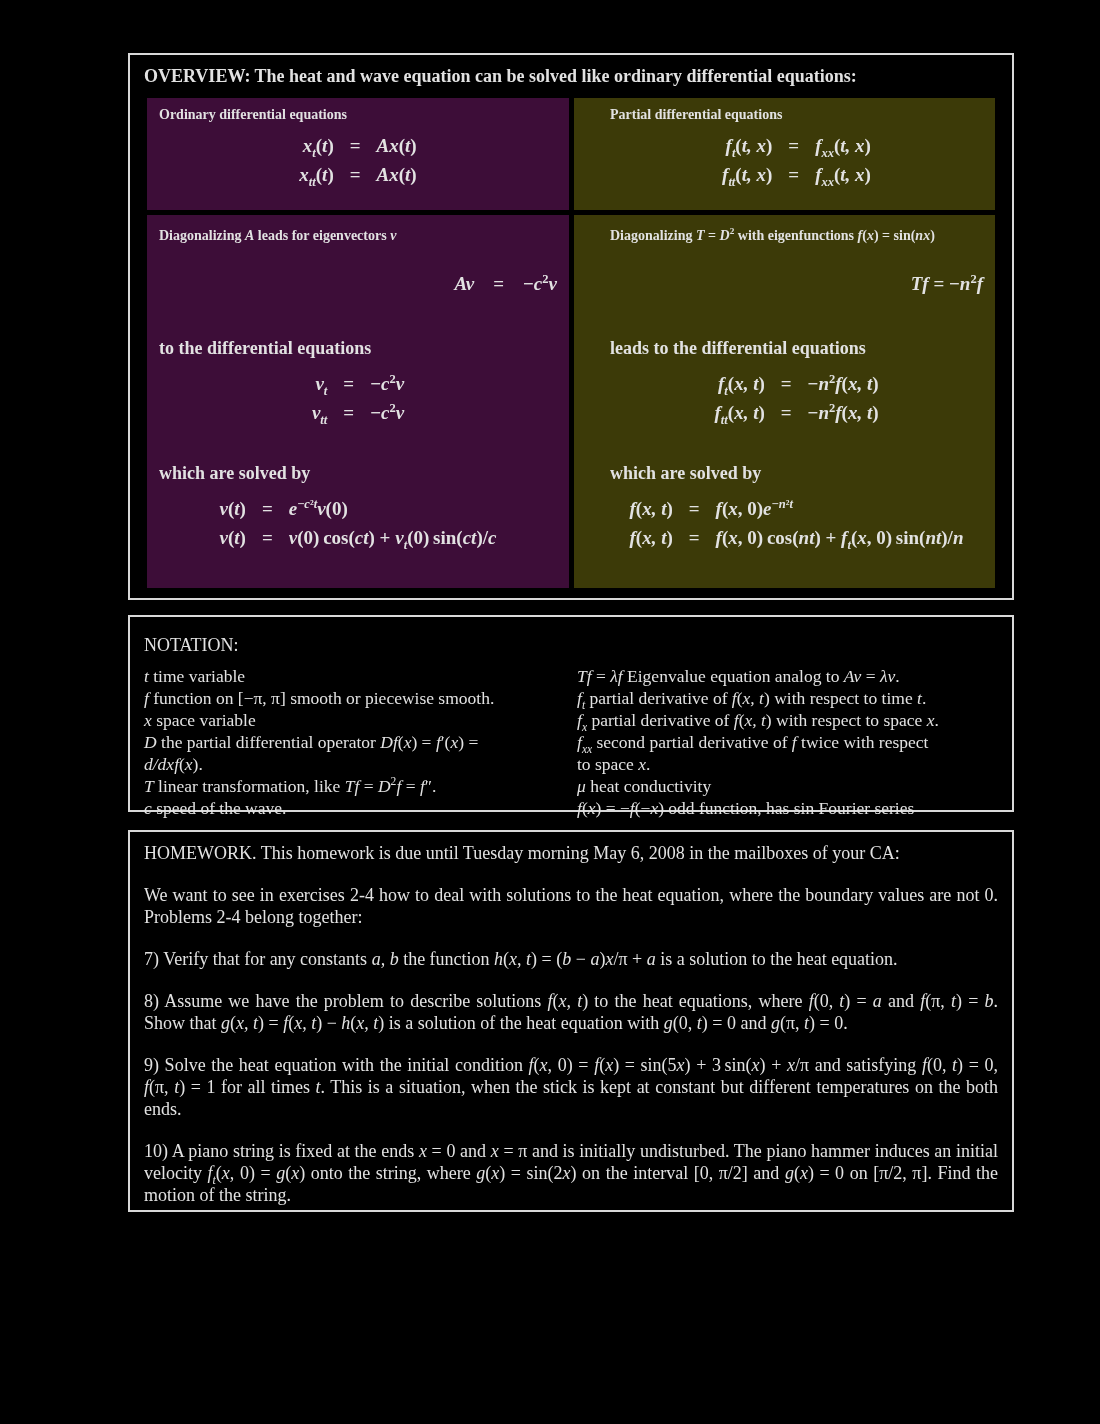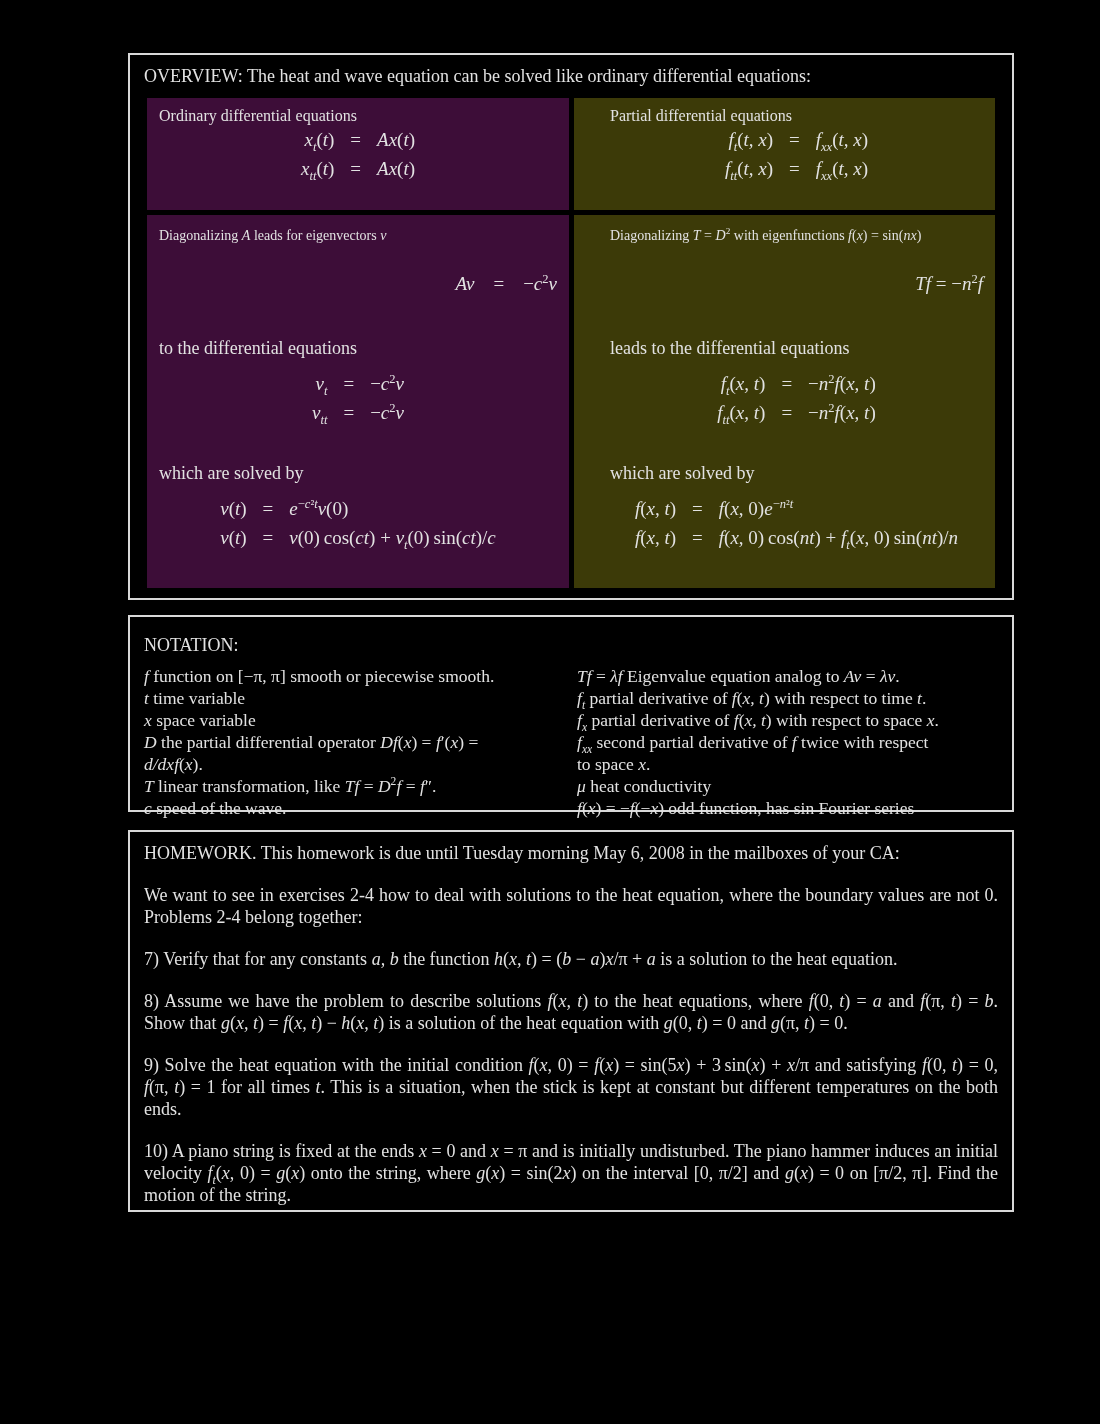--- a/index.html
+++ b/index.html
@@ -6,32 +6,32 @@
   html, body { background:#000; }
   body {
     width:1100px; height:1424px; position:relative; overflow:hidden;
     font-family:"Liberation Serif","DejaVu Serif",serif;
     color:var(--text, #e2e2e2);
   }
   .frame {
     position:absolute; background:#000;
     border:2px solid var(--box-border, #d8d8d8);
   }
-  #overview-box { left:128px; top:53px; width:886px; height:547px; }
+  #overview-box { left:128px; top:53px; width:886px; height:547px;font-weight:bold; }
   .ov-title { padding:11px 14px 0 14px; font-size:18px; }
   .panels { position:absolute; left:17px; right:17px; top:43px; bottom:10px; display:flex; gap:5px; }
   .panel { display:flex; flex-direction:column; gap:5px; min-width:0; }
   .panel-ode { width:422px; }
   .panel-pde { flex:1; }
   .subbox { padding:9px 12px; overflow:hidden; }
   .subbox-top { height:112px; }
   .subbox-bottom { flex:1; }
   .panel-ode .subbox { background:var(--purple-panel, #3d0d38); }
   .panel-pde .subbox { background:var(--olive-panel, #3c3a08);padding-left:36px; }
-  .panel-header { font-size:16px; }
+  .panel-header { font-size:14px; margin-bottom:8px; }
   sub, sup { font-size:66%; line-height:0; }
   .eq-wrap { text-align:center; }
   .eq-table {
     display:inline-grid; grid-template-columns:auto auto auto;
     column-gap:16px; font-size:19px; line-height:29px; text-align:left;
   }
   .eq-row { display:contents; }
   .eq-lhs { text-align:right; }
   .eq-rel { text-align:center; }
   .eq-rhs { text-align:left; }
@@ -170,22 +170,22 @@
       </div>
     </div>
 
   </div>
 </div>
 
 <div class="frame" id="notation-box">
   <div class="nt-title">NOTATION:</div>
   <div class="nt-cols">
     <div class="nt-left">
+      <div><i>t</i> time variable</div>
       <div><i>f</i> function on [−π, π] smooth or piecewise smooth.</div>
-      <div><i>t</i> time variable</div>
       <div><i>x</i> space variable</div>
       <div><i>D</i> the partial differential operator <i>Df</i>(<i>x</i>) = <i>f</i>′(<i>x</i>) =</div>
       <div><i>d/dxf</i>(<i>x</i>).</div>
       <div><i>T</i> linear transformation, like <i>Tf</i> = <i>D</i><sup>2</sup><i>f</i> = <i>f</i>″.</div>
       <div><i>c</i> speed of the wave.</div>
     </div>
     <div class="nt-right">
       <div><i>Tf</i> = <i>λf</i> Eigenvalue equation analog to <i>Av</i> = <i>λv</i>.</div>
       <div><i>f<sub>t</sub></i> partial derivative of <i>f</i>(<i>x, t</i>) with respect to time <i>t</i>.</div>
       <div><i>f<sub>x</sub></i> partial derivative of <i>f</i>(<i>x, t</i>) with respect to space <i>x</i>.</div>

